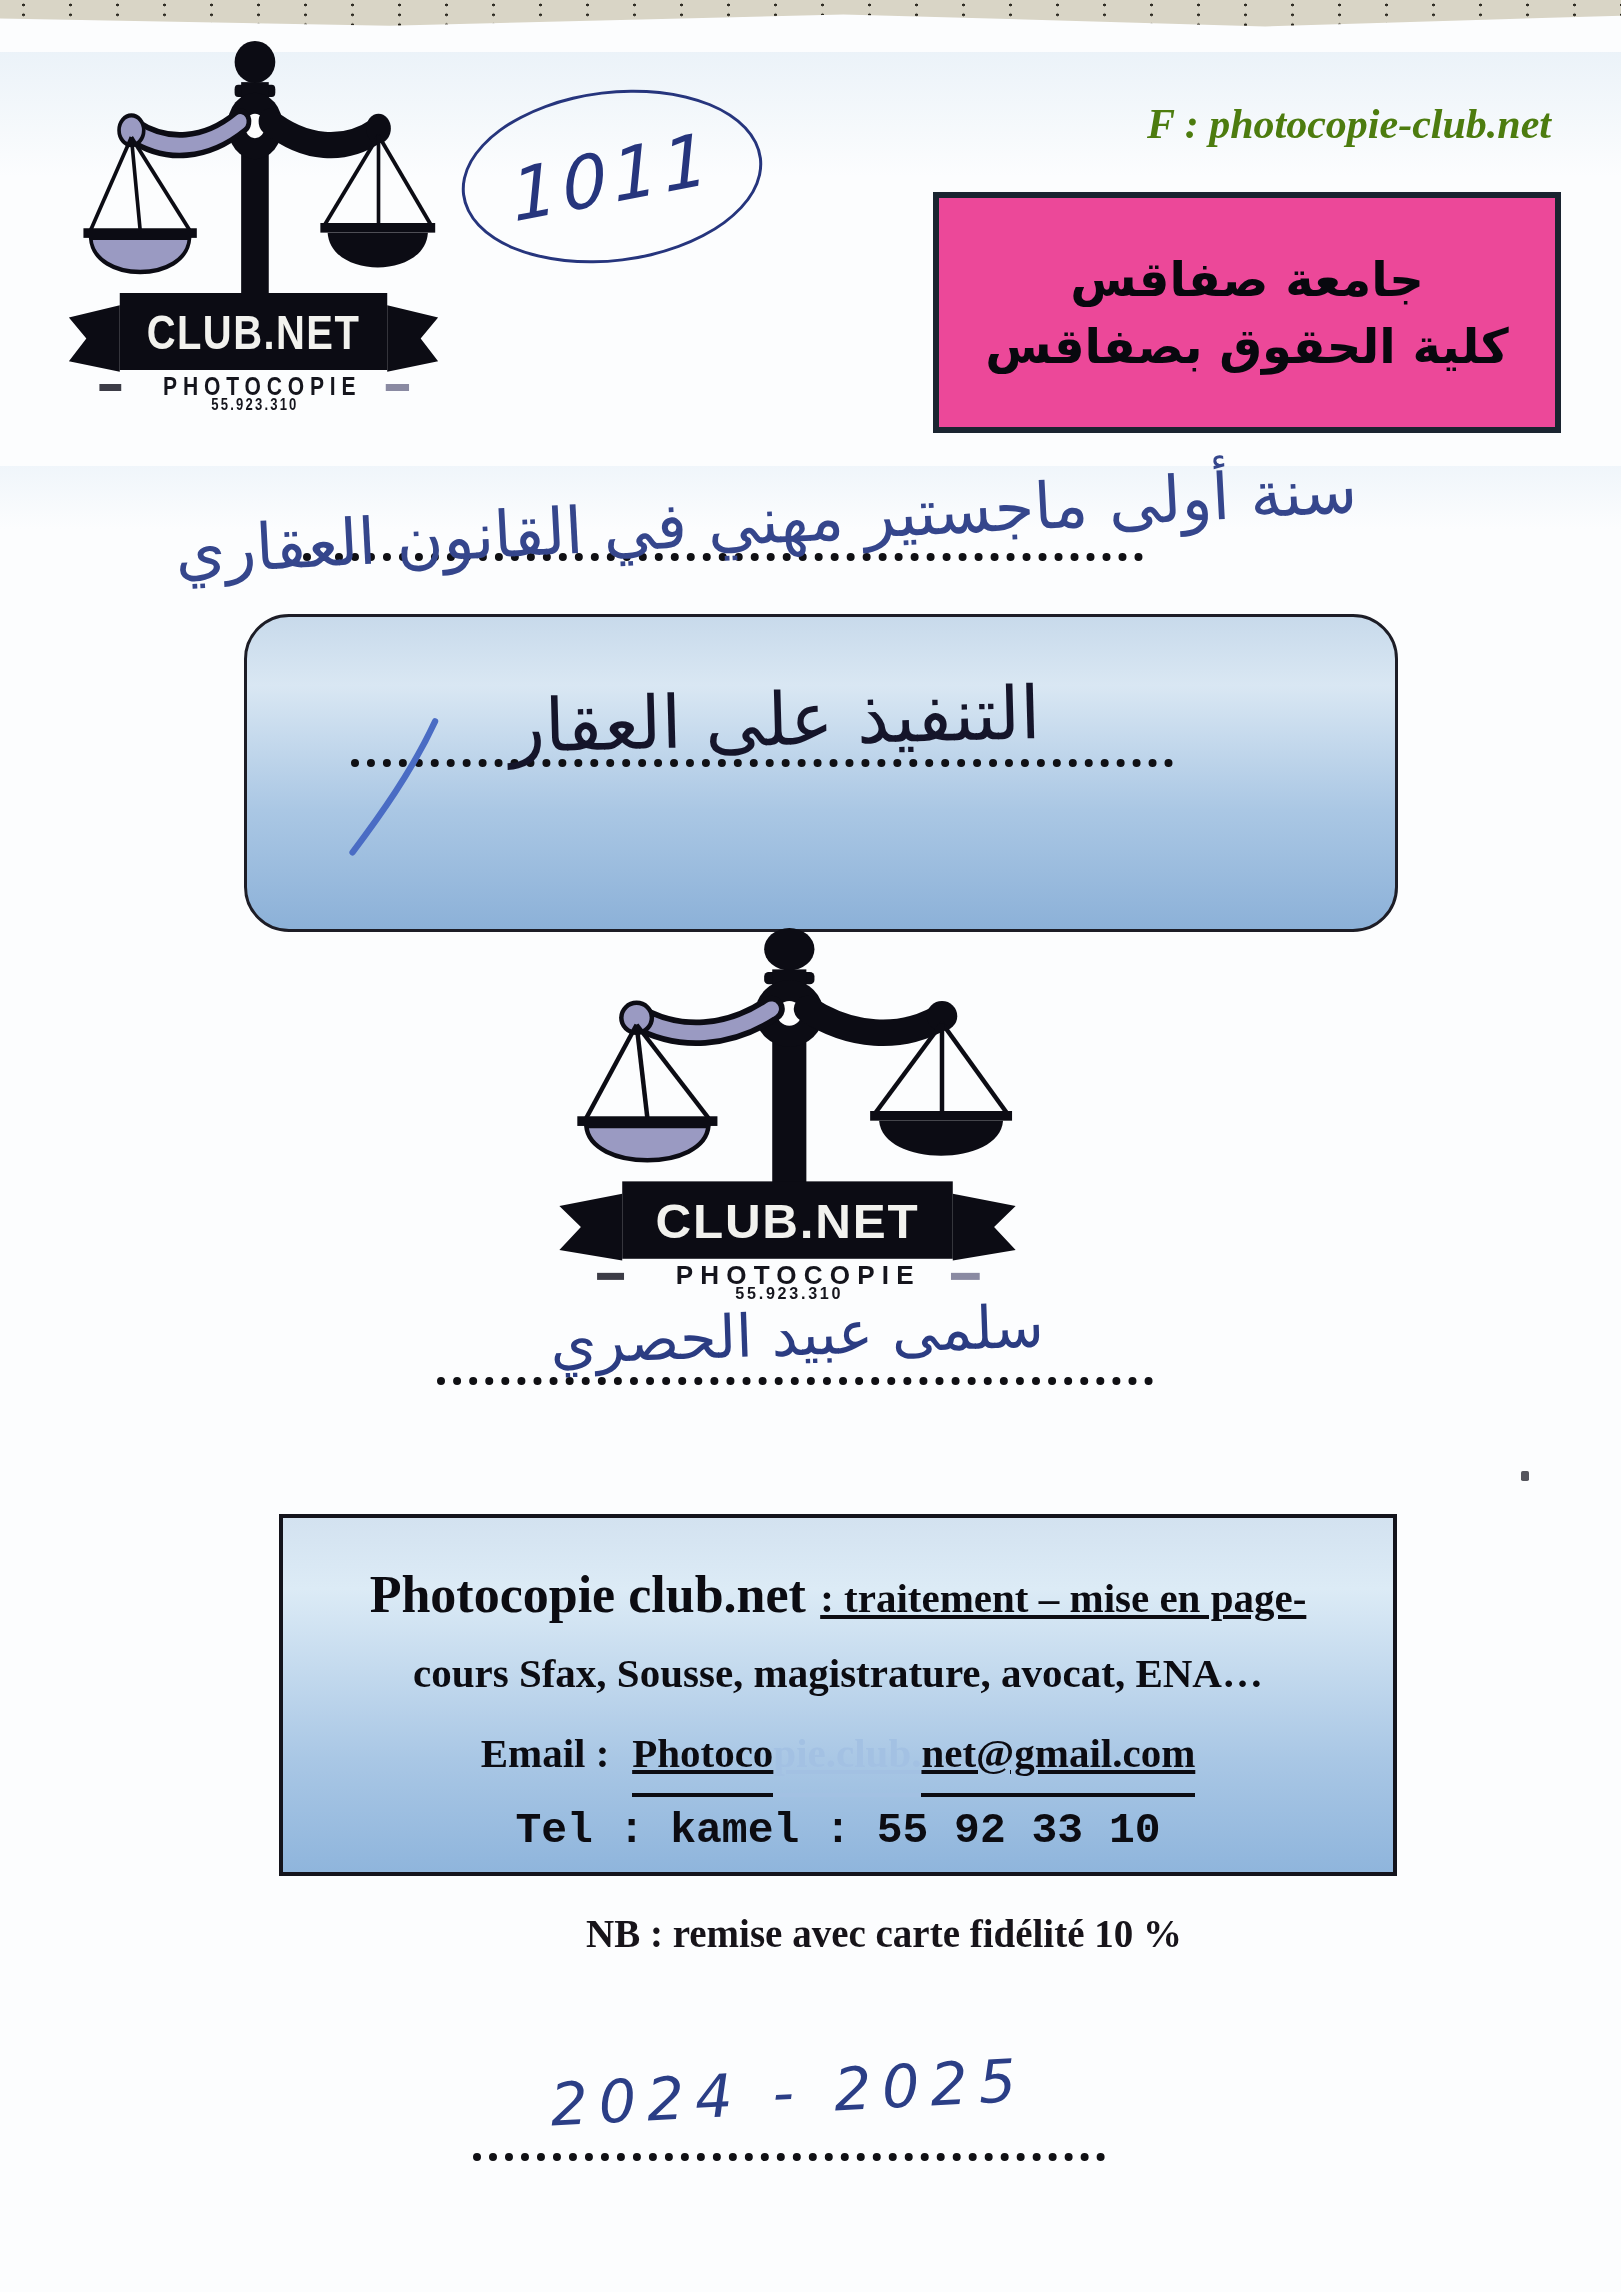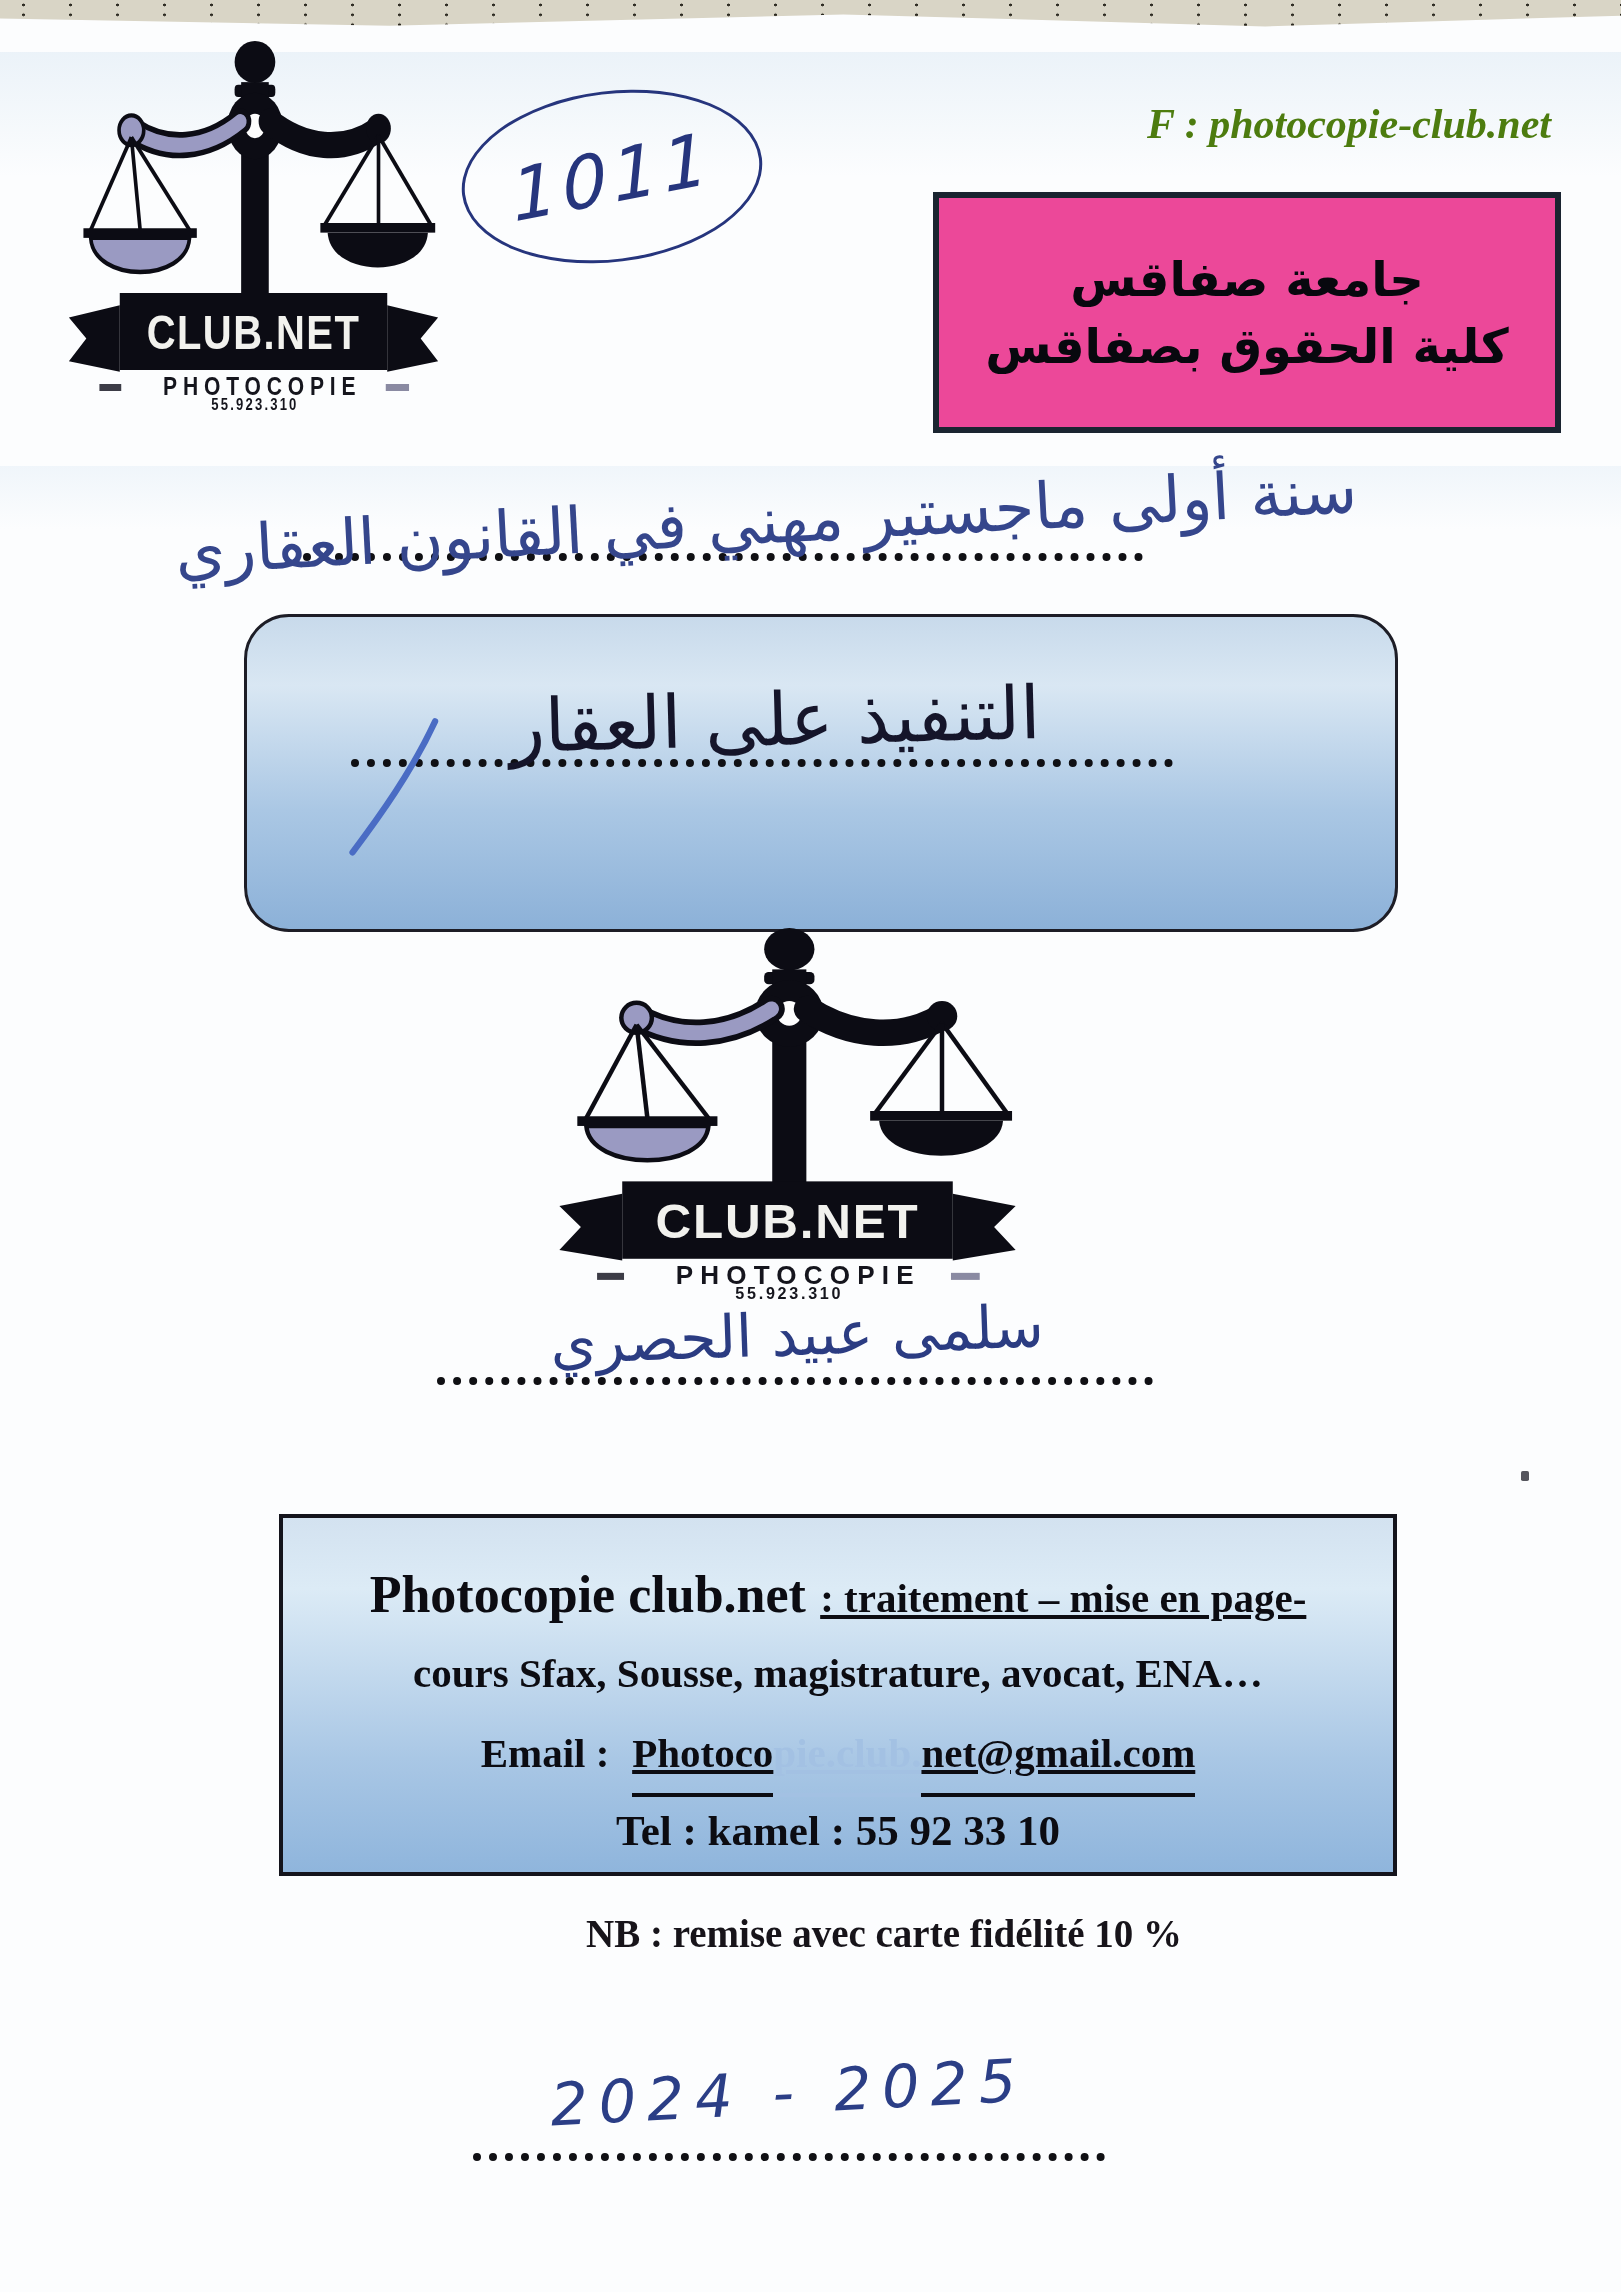--- a/index.html
+++ b/index.html
@@ -107,21 +107,21 @@
     position:absolute;left:279px;top:1514px;width:1118px;height:362px;
     border:4.5px solid #14141c;box-sizing:border-box;
     background:linear-gradient(180deg,#d3e2f0 0%,#dcebf6 20%,#a9c7e5 68%,#8fb5dc 100%);
     text-align:center;color:#0c0c12;
   }
   .info-card .l1{margin-top:47px;}
   .info-card .brand{font-size:52px;font-weight:bold;}
   .info-card .l1-rest{font-size:41px;font-weight:bold;margin-left:14.3px;text-decoration:underline;}
   .info-card .l2{margin-top:25px;font-size:41px;font-weight:bold;}
   .info-card .l3{margin-top:32px;font-size:41px;font-weight:bold;}
-  .info-card .l4{margin-top:29px;font-size:43px;font-weight:bold;}
+  .info-card .l4{margin-top:29px;font-size:43px;font-weight:bold;font-family:Liberation Mono, monospace;}
   .u{border-bottom:4.5px solid currentColor;padding-bottom:17px;text-decoration:underline;}
   .faded{color:#a3c1e3;}
   .email-label{margin-right:12.5px;}
 
   
   .nb-line{
     position:absolute;left:358px;top:1911px;width:824px;
     text-align:right;font-size:39px;font-weight:bold;color:#17141a;
   }
 </style>

